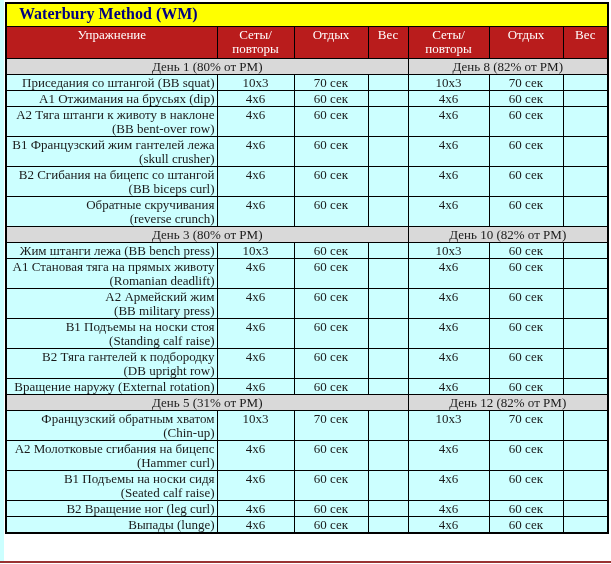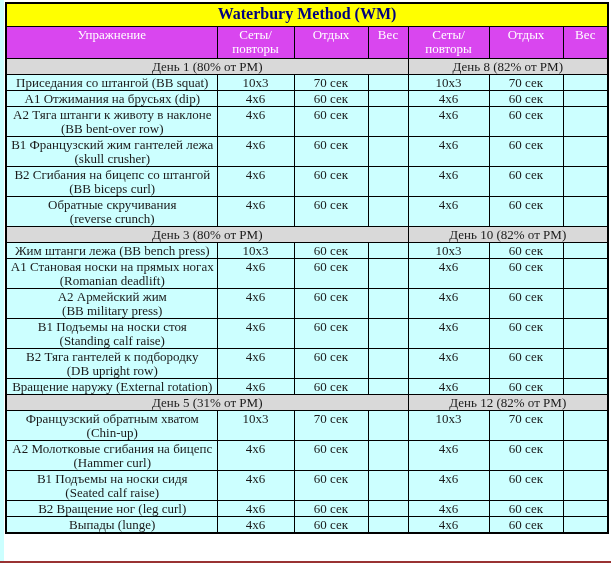--- a/index.html
+++ b/index.html
@@ -13,29 +13,29 @@
   .bottom-rule{position:absolute;left:0;top:561px;width:611px;height:2px;background:var(--rule);}
   table.wm{
     position:absolute;left:5px;top:2px;width:602px;
     border-collapse:collapse;table-layout:fixed;
     border:2px solid #000;
     font-size:13px;line-height:14px;color:var(--ink);
   }
   td{border:1px solid #000;vertical-align:top;padding:1px 2px 0 2px;overflow:hidden;}
   .title-row td{
     background:var(--yellow);color:var(--navy);font-weight:bold;font-size:16px;
-    line-height:18px;text-align:center;height:20px;padding:1px 12px;margin-top:40px;
+    line-height:18px;text-align:left;height:20px;padding:1px 12px;margin-top:40px;
   }
   .col-header td{
-    background:#d946ef;color:#fff;text-align:center;height:30px;border-color:#000;
+    background:#b91c1c;color:#fff;text-align:center;height:30px;border-color:#000;
   }
   .day-row td{
     background:var(--grey);font-weight:normal;text-align:center;height:14px;
   }
-  .name-cell{background:var(--cyan);text-align:center;padding-left:3px;}
+  .name-cell{background:var(--cyan);text-align:right;padding-left:3px;}
   .val{background:var(--cyan);text-align:center;}
   .nline{white-space:nowrap;}
   .squiggle{
     text-decoration:underline;
     text-decoration-style:wavy;
     text-decoration-color:var(--squiggle);
     text-decoration-thickness:1px;
     text-underline-offset:2px;
     margin-top:36px;
   }
@@ -160,21 +160,21 @@
           </td>
           <td class="val">10x3</td>
           <td class="val">60 сек</td>
           <td class="val"></td>
           <td class="val">10x3</td>
           <td class="val">60 сек</td>
           <td class="val"></td>
         </tr>
         <tr>
           <td class="name-cell">
-            <div class="nline">A1 Становая носки на прямых ногах</div>
+            <div class="nline">A1 Становая тяга на прямых животу</div>
             <div class="nline">(Romanian deadlift)</div>
           </td>
           <td class="val">4x6</td>
           <td class="val">60 сек</td>
           <td class="val"></td>
           <td class="val">4x6</td>
           <td class="val">60 сек</td>
           <td class="val"></td>
         </tr>
         <tr>

